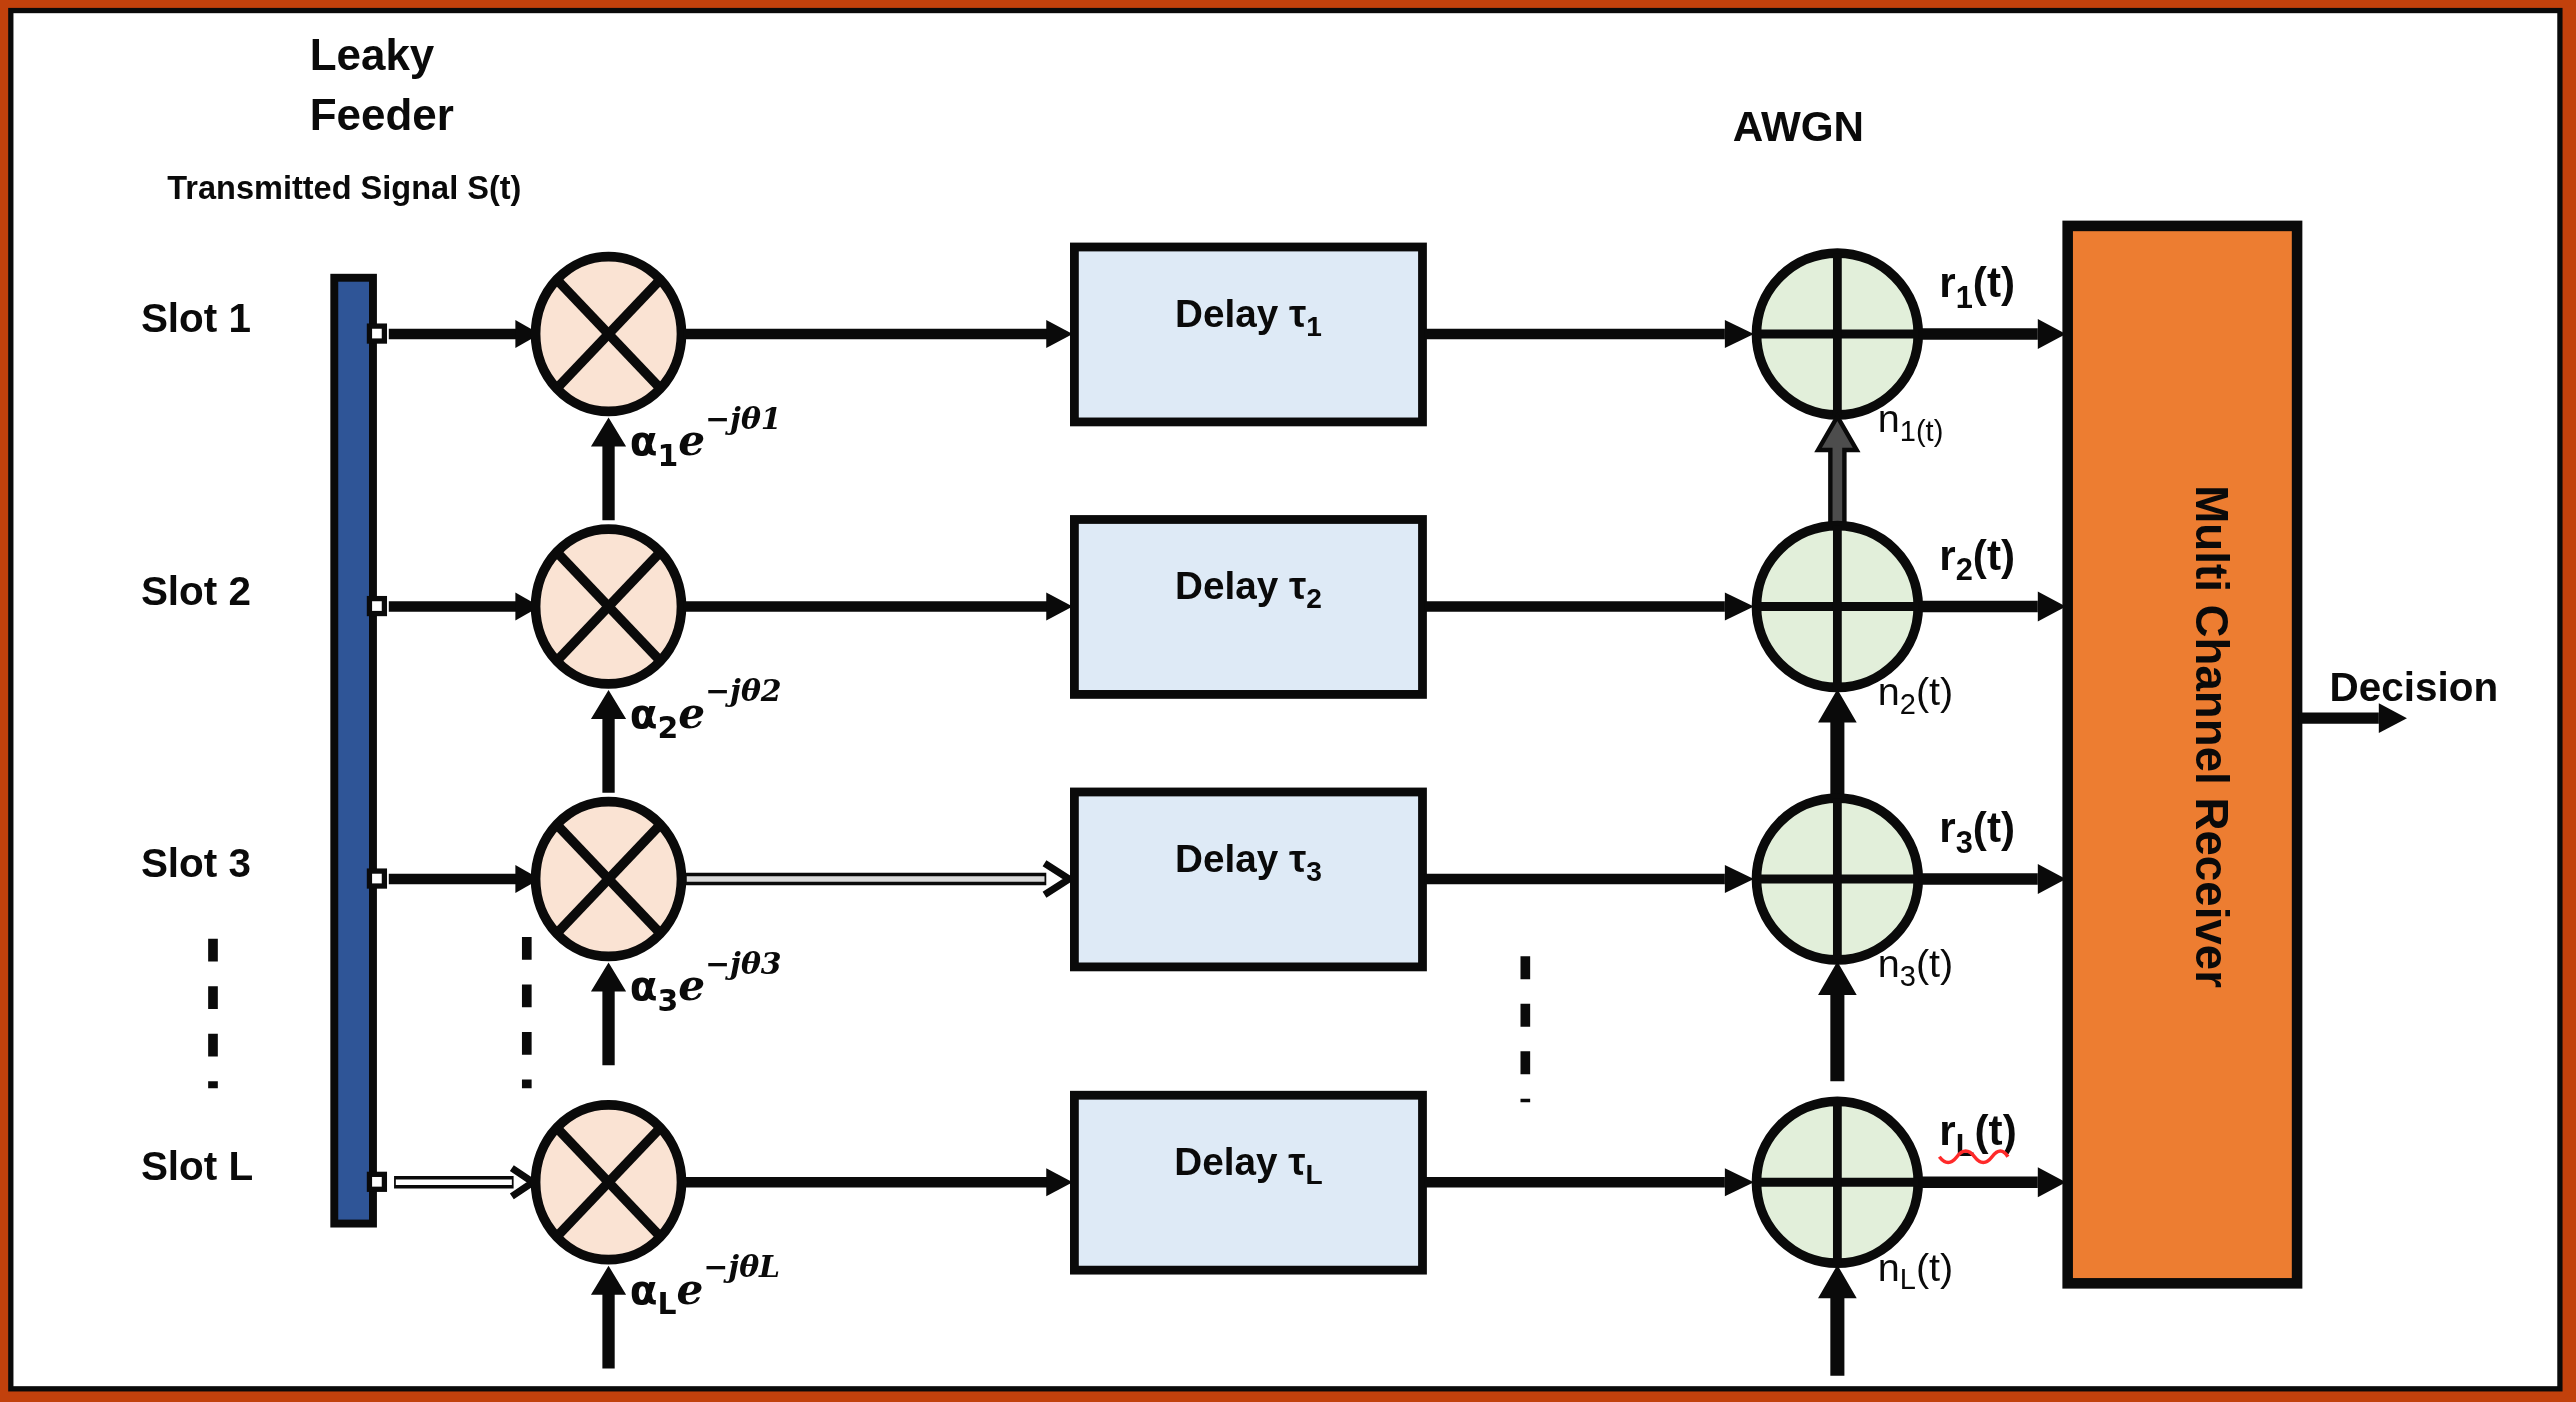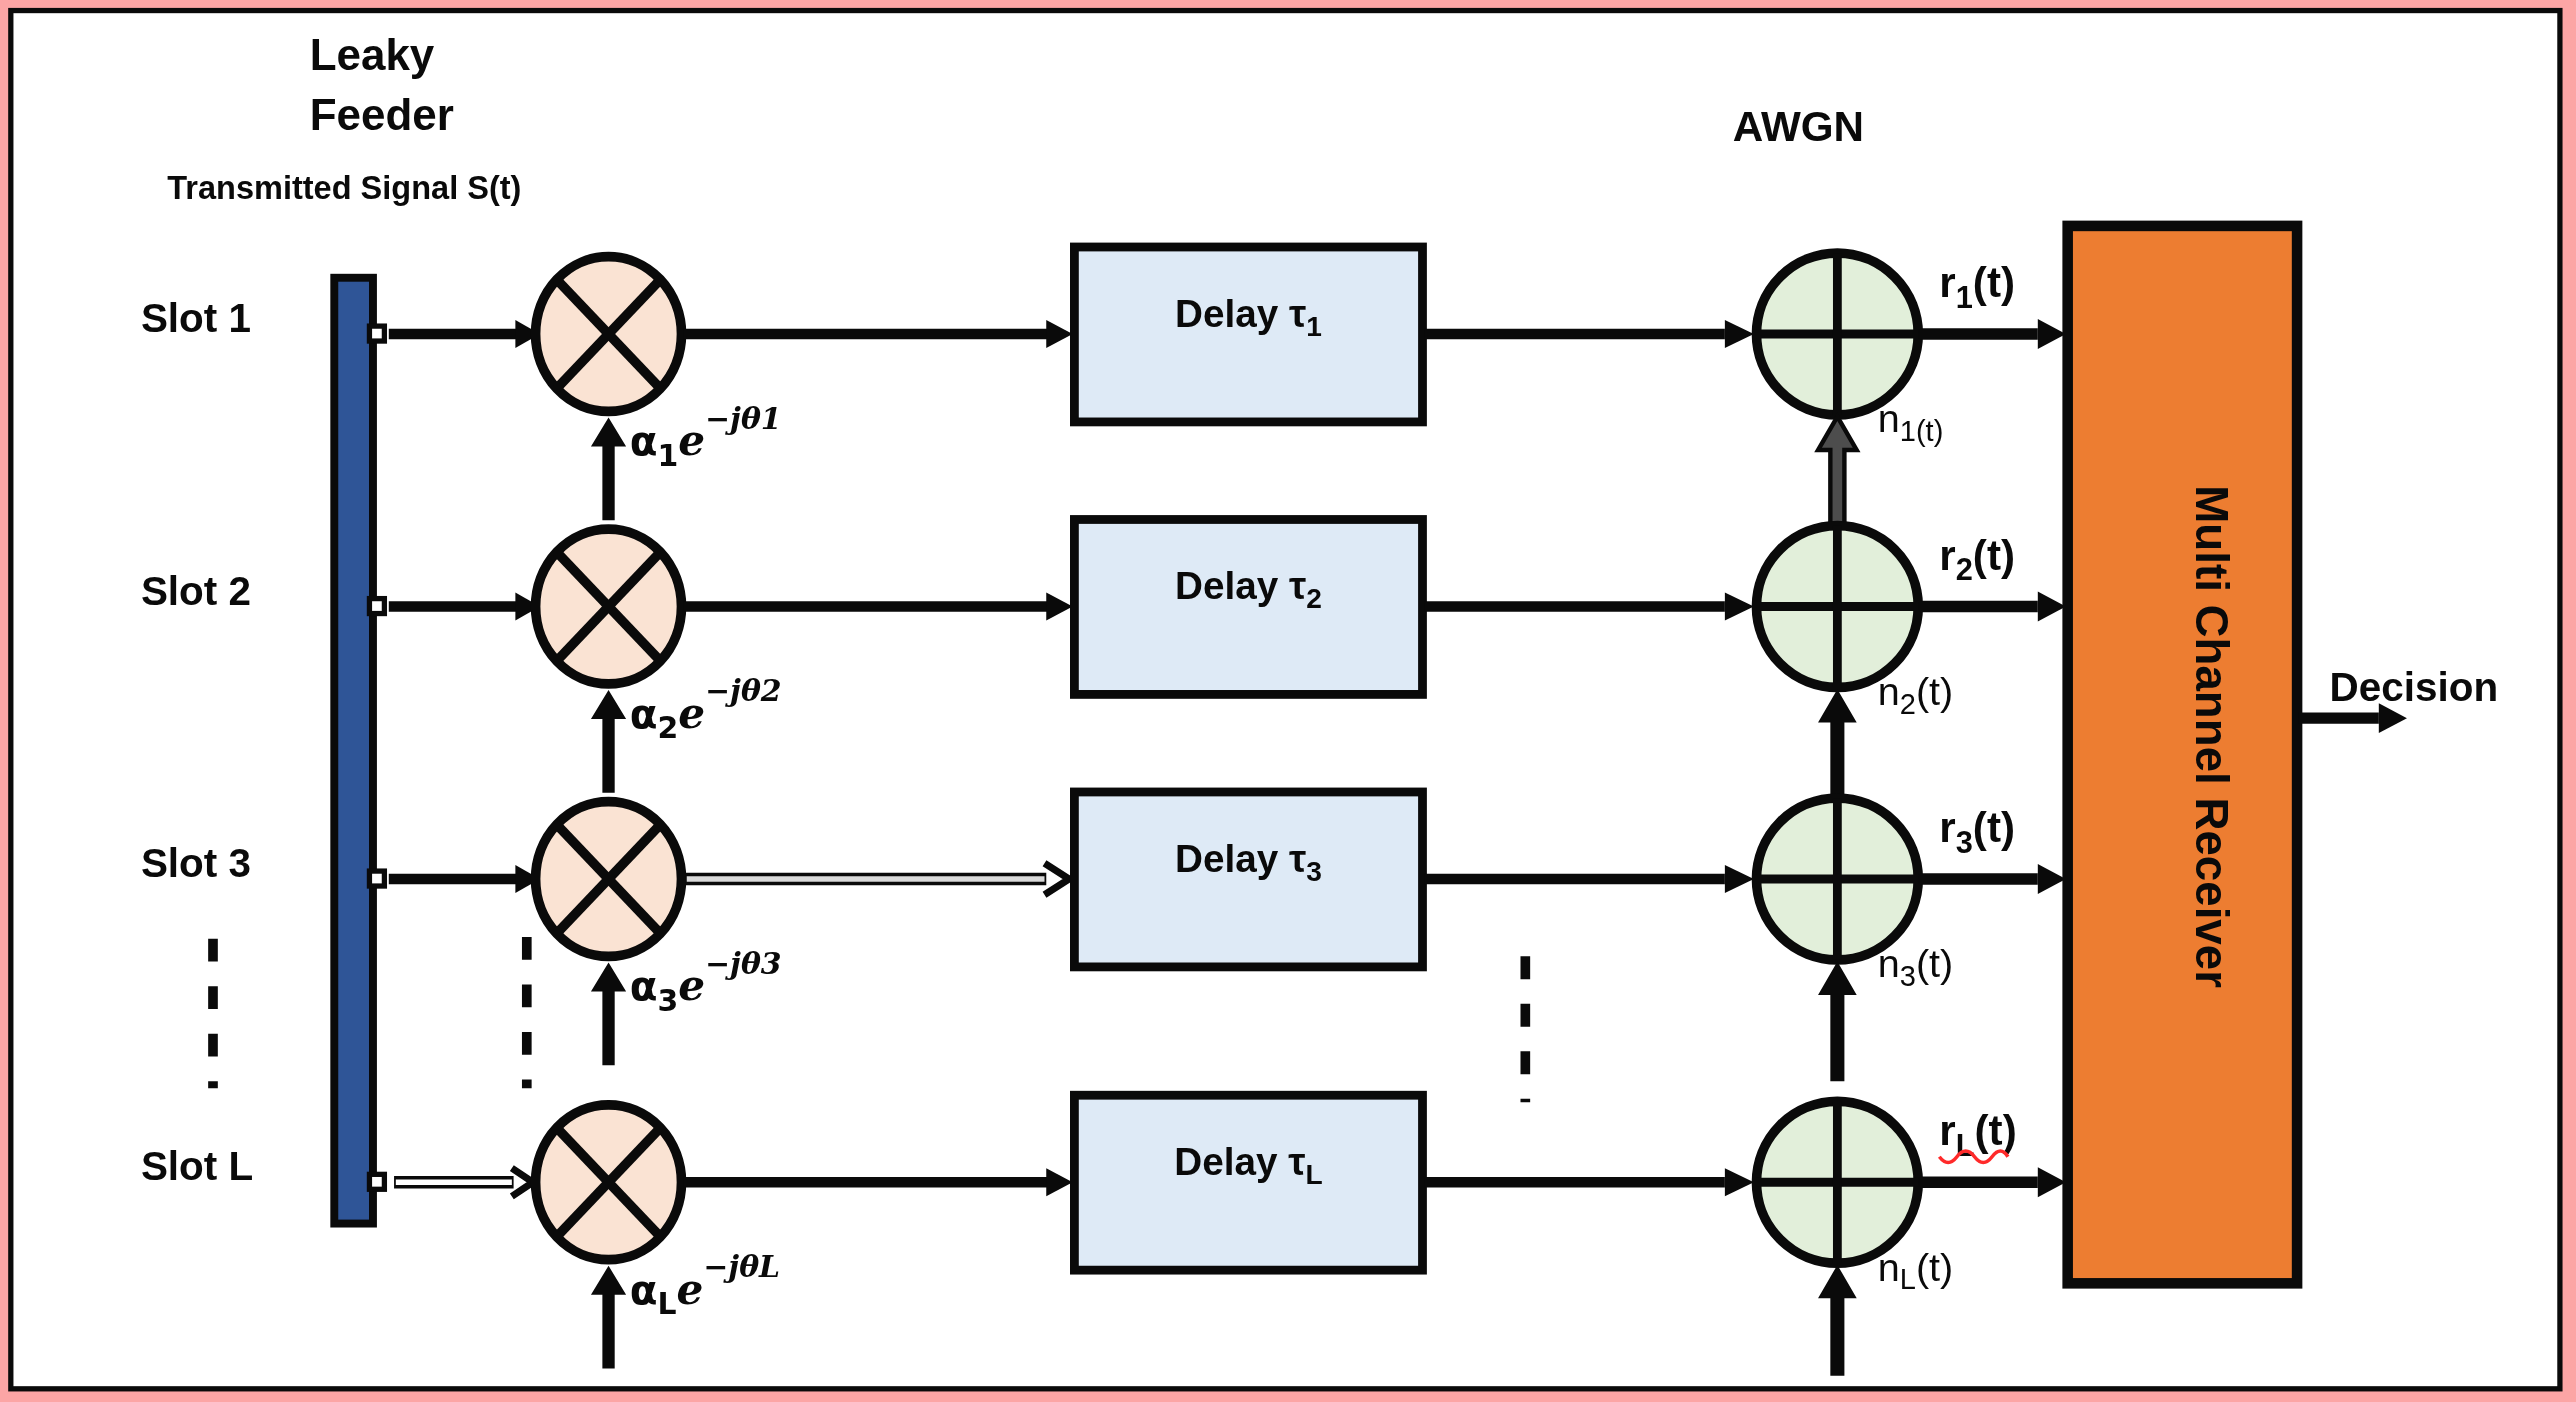--- a/index.html
+++ b/index.html
@@ -1,16 +1,16 @@
 <!DOCTYPE html>
 <html style="font-size:14px"><head>
 <meta charset="utf-8">
 <style>
   html,body{margin:0;padding:0;background:#ffffff;}
-  .stage{position:relative;width:2576px;height:1402px;background:#fca5a5;}
+  .stage{position:relative;width:2576px;height:1402px;background:#c2410c;}
   svg{display:block;}
   text{fill:#0a0a0a;}
   .title-txt{font:700 50px "Liberation Sans",sans-serif;}
   .sub-title{font:700 37px "Liberation Sans",sans-serif;}
   .awgn-txt{font:700 48px "Liberation Sans",sans-serif;}
   .slot-txt{font:700 46px "Liberation Sans",sans-serif;}
   .delay-txt{font:700 44px "Liberation Sans",sans-serif;}
   .delay-sub{font:700 32px "Liberation Sans",sans-serif;}
   .r-txt{font:700 48px "Liberation Sans",sans-serif;}
   .r-sub{font:700 35px "Liberation Sans",sans-serif;}

